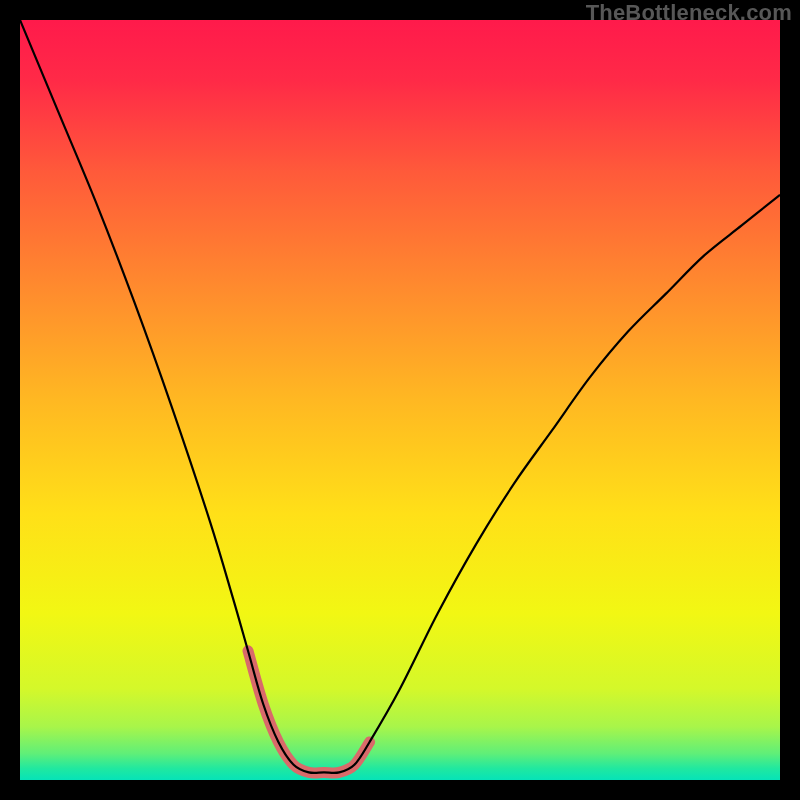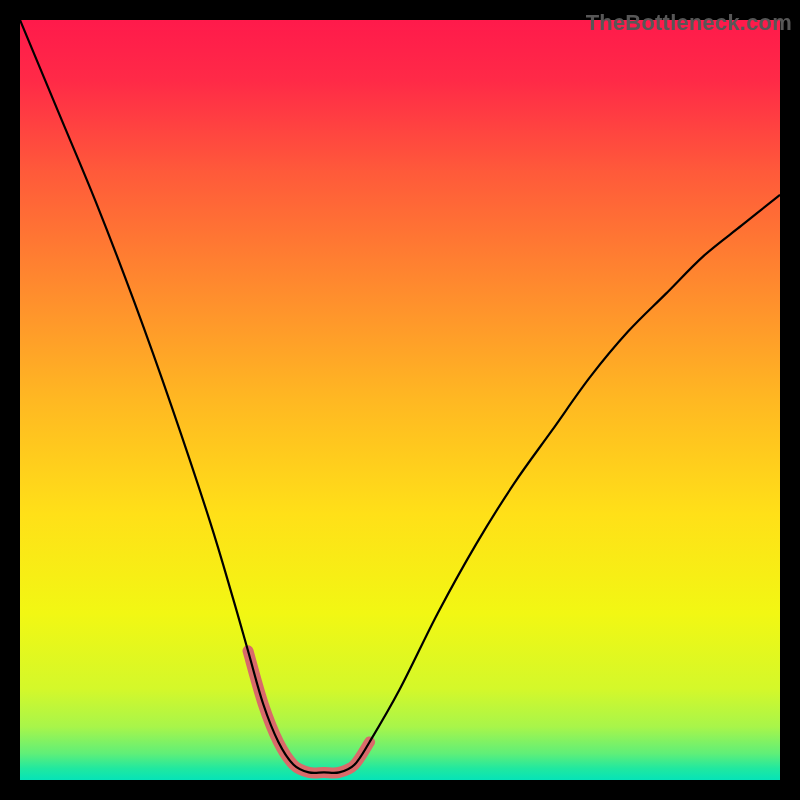--- a/index.html
+++ b/index.html
@@ -20,21 +20,21 @@
   }
   .plot-area {
     position: absolute;
     left: 0;
     top: 0;
     width: 760px;
     height: 760px;
   }
   .watermark {
     position: absolute;
-    top: 10px;
+    top: 0;
     right: 8px;
     font-family: Arial, Helvetica, sans-serif;
     font-size: 22px;
     font-weight: 600;
     color: #575757;
     letter-spacing: 0.2px;
   }
   svg {
     display: block;
   }

